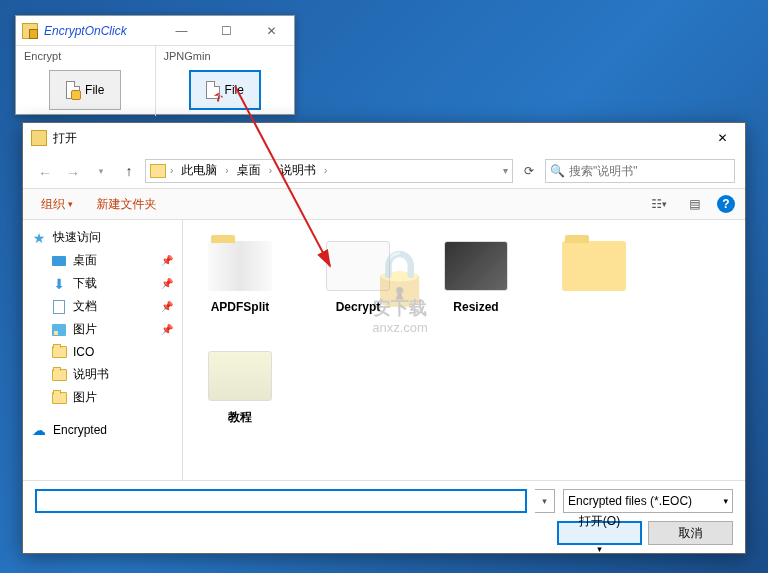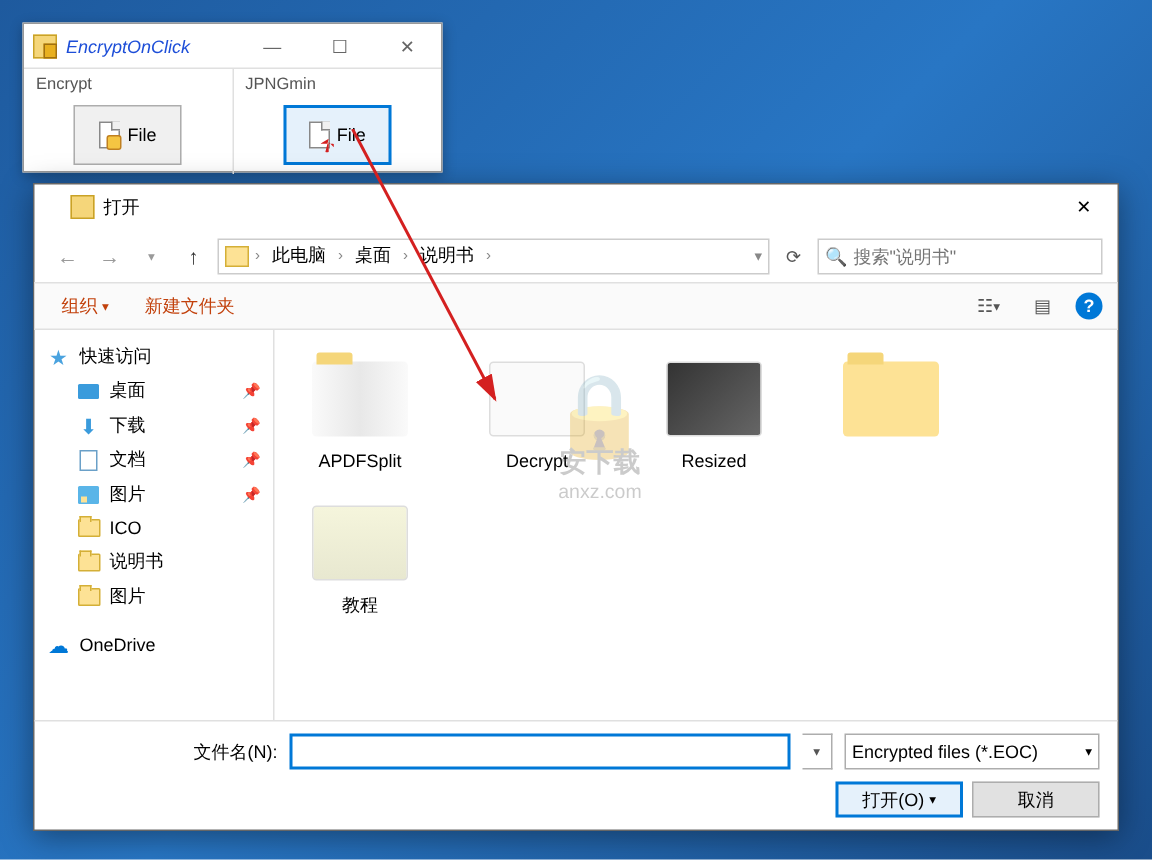--- a/index.html
+++ b/index.html
@@ -19,21 +19,21 @@
     .section-label { color: #555; font-size: 11px; }
     .file-btn { margin: 8px auto 0; width: 72px; height: 40px; border: 1px solid #adadad; background: #f0f0f0; display: flex; align-items: center; justify-content: center; gap: 5px; cursor: pointer; }
     .file-btn.highlight { border: 2px solid #0078d7; background: #e5f1fb; }
     .file-icon { width: 14px; height: 18px; background: #fff; border: 1px solid #888; position: relative; }
     .file-icon::before { content: ""; position: absolute; top: -1px; right: -1px; width: 5px; height: 5px; background: #f0f0f0; border-left: 1px solid #888; border-bottom: 1px solid #888; }
     .file-icon.enc::after { content: ""; position: absolute; bottom: -2px; right: -2px; width: 8px; height: 8px; background: #f5c542; border-radius: 2px; border: 1px solid #c08020; }
     .file-icon.dec::after { content: ""; position: absolute; bottom: -3px; right: -3px; width: 8px; height: 8px; background: #d42020; clip-path: polygon(20% 0, 80% 100%, 100% 80%, 40% 20%, 100% 20%, 80% 0, 20% 60%, 0 80%); transform: rotate(45deg); }
     
     
     .dialog { position: absolute; left: 22px; top: 122px; width: 724px; height: 432px; background: #fff; border: 1px solid #666; box-shadow: 0 4px 20px rgba(0,0,0,0.4); display: flex; flex-direction: column; }
-    .dlg-titlebar { height: 30px; display: flex; align-items: center; padding-left: 24px; }
+    .dlg-titlebar { height: 30px; display: flex; align-items: center; padding-left: 8px; }
     .dlg-titleicon { width: 16px; height: 16px; margin-right: 6px; background: #f5d67a; border: 1px solid #c9a227; }
     .dlg-title { flex: 1; }
     .dlg-close { width: 45px; height: 30px; display: flex; align-items: center; justify-content: center; cursor: pointer; }
     
     .nav-row { height: 35px; display: flex; align-items: center; padding: 0 10px; gap: 4px; }
     .nav-arrow { width: 24px; height: 24px; display: flex; align-items: center; justify-content: center; color: #9a9a9a; cursor: pointer; font-size: 14px; }
     .nav-arrow.enabled { color: #333; }
     .nav-path { flex: 1; height: 24px; border: 1px solid #ccc; display: flex; align-items: center; background: #fff; padding: 0 4px; gap: 2px; }
     .path-folder-icon { width: 16px; height: 14px; background: #fde295; border: 1px solid #d4af37; margin-right: 2px; }
     .crumb { padding: 0 6px; cursor: pointer; }
@@ -58,39 +58,39 @@
     .star { color: #4aa3df; font-size: 14px; }
     .desktop-icon { width: 14px; height: 10px; background: #3a9bdc; border-radius: 1px; }
     .download-icon { color: #3a9bdc; font-size: 14px; }
     .doc-icon { width: 12px; height: 14px; background: #fff; border: 1px solid #6aa0c8; }
     .pic-icon { width: 14px; height: 12px; background: #5ab5e8; border-radius: 1px; position: relative; }
     .pic-icon::after { content: ""; position: absolute; bottom: 1px; left: 2px; width: 4px; height: 4px; background: #fde295; }
     .folder-icon-sm { width: 15px; height: 12px; background: #fde295; border: 1px solid #d4af37; border-radius: 1px; position: relative; }
     .folder-icon-sm::before { content: ""; position: absolute; top: -3px; left: 0; width: 6px; height: 3px; background: #fde295; border: 1px solid #d4af37; border-bottom: none; }
     .cloud-icon { color: #0078d7; font-size: 14px; }
     
-    .file-area { flex: 1; padding: 12px; display: flex; flex-wrap: wrap; align-content: flex-start; gap: 8px 28px; overflow-y: auto; position: relative; }
+    .file-area { flex: 1; padding: 12px; display: flex; flex-wrap: wrap; align-content: flex-start; gap: 22px 28px; overflow-y: auto; position: relative; font-weight: bold; }
     .file-item { width: 90px; display: flex; flex-direction: column; align-items: center; cursor: pointer; padding: 4px; }
     .thumb { width: 70px; height: 60px; display: flex; align-items: center; justify-content: center; margin-bottom: 4px; }
     .folder-thumb { width: 64px; height: 50px; background: #fde295; border-radius: 3px; position: relative; }
     .folder-thumb::before { content: ""; position: absolute; top: -6px; left: 3px; width: 24px; height: 8px; background: #f5d67a; border-radius: 2px 2px 0 0; }
     .folder-thumb.open { background: linear-gradient(180deg, #fff 0%, #fff 30%, #fde295 30%); }
     .folder-thumb.preview { background: #f5f5f5; border: 1px solid #ddd; }
     .folder-thumb.preview::before { display: none; }
     .folder-thumb.locked::after { content: "🔒"; position: absolute; bottom: 6px; right: 10px; font-size: 20px; }
     .file-label { text-align: center; font-size: 12px; line-height: 1.3; max-height: 48px; overflow: hidden; word-break: break-all; }
     
     .bottom-row { padding: 8px 12px; display: flex; flex-direction: column; gap: 8px; border-top: 1px solid #e0e0e0; }
     .filename-row { display: flex; align-items: center; gap: 8px; }
     .filename-label { width: 150px; text-align: right; }
     .filename-input { flex: 1; height: 24px; border: 2px solid #0078d7; padding: 0 4px; outline: none; }
     .filename-dd { width: 20px; height: 24px; border: 1px solid #adadad; border-left: none; display: flex; align-items: center; justify-content: center; cursor: pointer; font-size: 9px; color: #555; }
     .filter-select { width: 170px; height: 24px; border: 1px solid #adadad; padding: 0 4px; display: flex; align-items: center; justify-content: space-between; cursor: pointer; }
     .btn-row { display: flex; justify-content: flex-end; gap: 6px; }
-    .dlg-btn { width: 85px; height: 24px; border: 1px solid #adadad; background: #e1e1e1; cursor: pointer; display: flex; align-items: center; justify-content: center; }
+    .dlg-btn { width: 85px; height: 24px; border: 1px solid #adadad; background: #e1e1e1; cursor: pointer; display: flex; align-items: center; justify-content: center; flex-direction: column; }
     .dlg-btn.primary { border: 2px solid #0078d7; background: #e5f1fb; }
     
     
     .arrow-svg { position: absolute; left: 200px; top: 86px; pointer-events: none; z-index: 100; }
     
     
     .watermark { position: absolute; left: 310px; top: 250px; width: 180px; height: 100px; opacity: 0.30; pointer-events: none; z-index: 50; display: flex; flex-direction: column; align-items: center; color: #555; }
     .wm-lock { font-size: 54px; line-height: 1; }
     .wm-text { font-size: 18px; font-weight: bold; margin-top: -8px; }
     .wm-url { font-size: 13px; }
@@ -232,21 +232,21 @@
         </div>
       <div class="side-item side-child">
           <span class="side-icon">
             <span class="folder-icon-sm"></span>
           </span>
           <span>图片</span>
         </div>
       <div style="height:10px"></div>
       <div class="side-item">
           <span class="side-icon cloud-icon">☁</span>
-          <span>OneDrive</span>
+          <span>Encrypted</span>
         </div>
     </div>
 
     <div class="file-area">
       <div class="file-item">
           <div class="thumb">
             <div class="folder-thumb open" style="background:linear-gradient(90deg,#fafafa 0%,#e8e8e8 50%,#fafafa 100%)"></div>
           </div>
           <div class="file-label">APDFSplit</div>
         </div>
@@ -271,21 +271,20 @@
           <div class="thumb">
             <div class="folder-thumb preview" style="background:linear-gradient(180deg,#f5f5dc 0%, #e8e8d0 100%)"></div>
           </div>
           <div class="file-label">教程</div>
         </div>
     </div>
   </div>
 
   <div class="bottom-row">
     <div class="filename-row">
-      <div class="filename-label">文件名(N):</div>
       <input class="filename-input" value="" style="">
       <div class="filename-dd">▾</div>
       <div class="filter-select">
         <span>Encrypted files (*.EOC)</span>
         <span style="font-size:9px">▾</span>
       </div>
     </div>
     <div class="btn-row">
       <div class="dlg-btn primary">
         <span>打开(O)</span>&nbsp;<span style="font-size:9px">▾</span>

